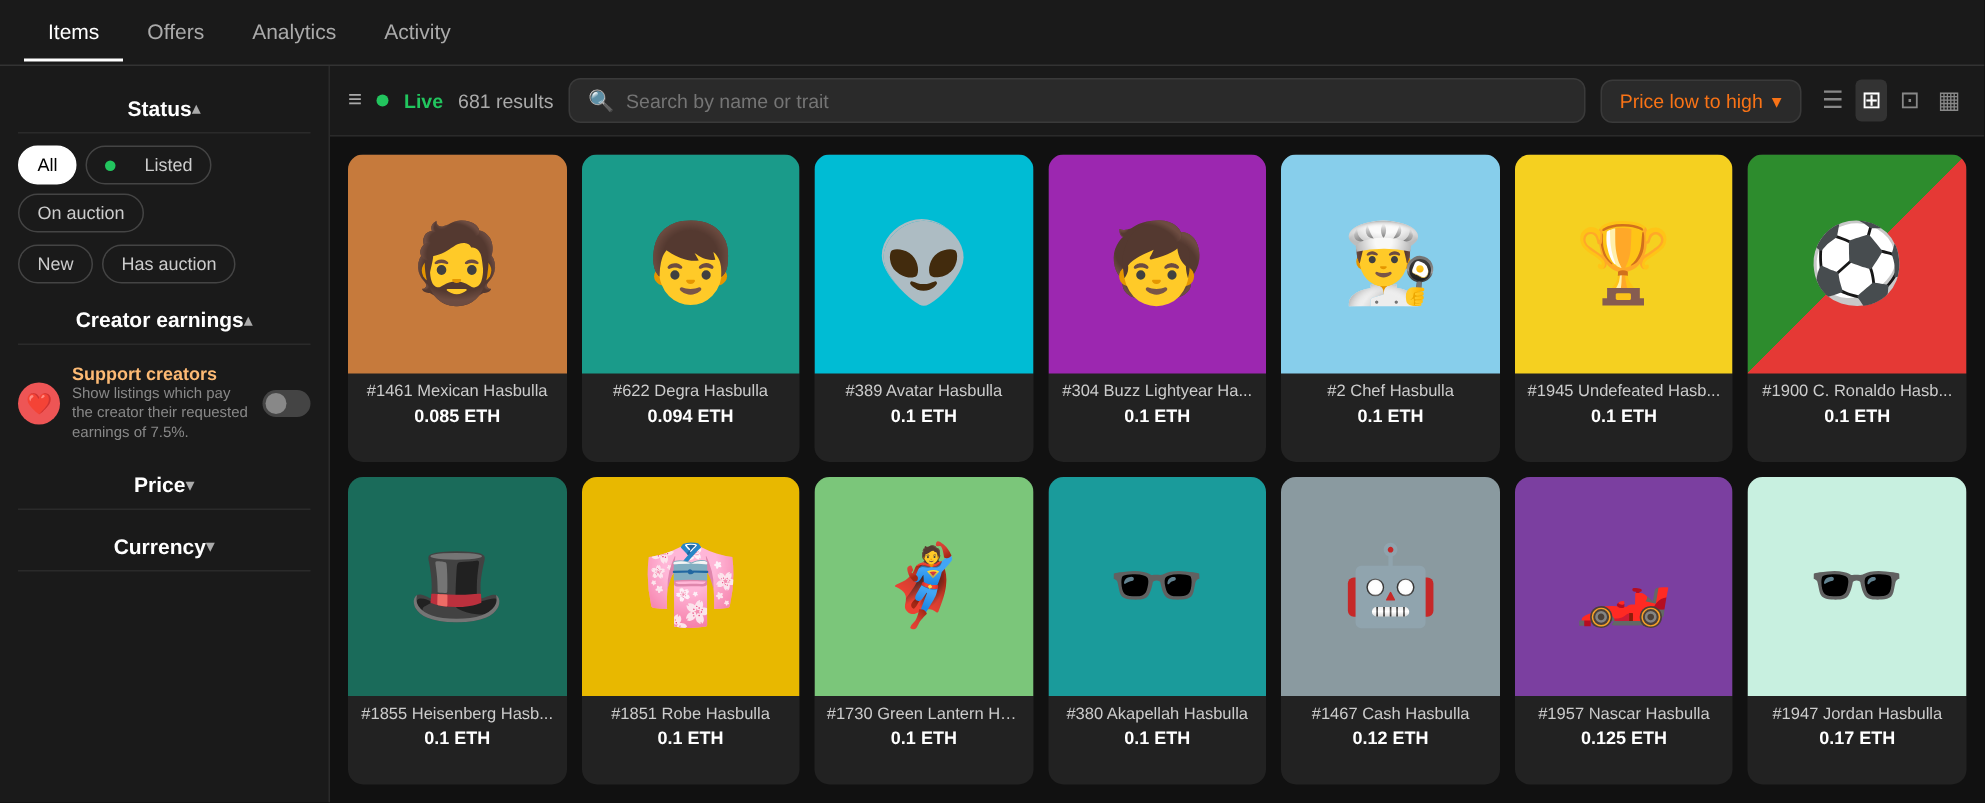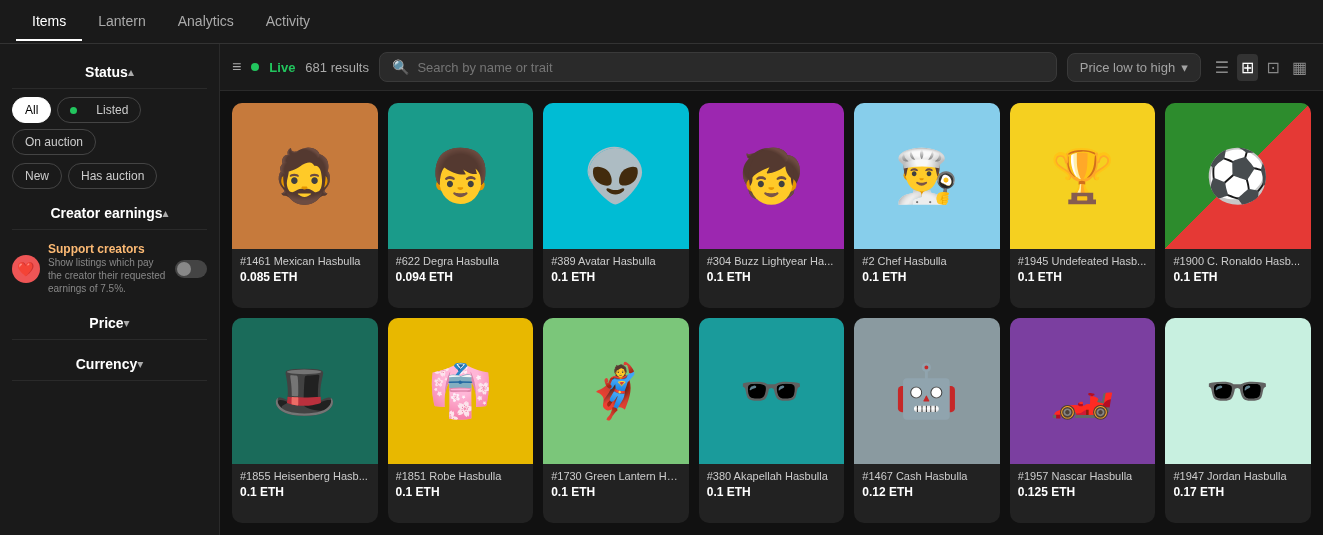--- a/index.html
+++ b/index.html
@@ -93,21 +93,21 @@
     .sort-dropdown {
       display: flex;
       align-items: center;
       gap: 6px;
       background: #2a2a2a;
       border: 1px solid #3a3a3a;
       border-radius: 8px;
       padding: 6px 12px;
       cursor: pointer;
       font-size: 13px;
-      color: #a3a3a3;
+      color: #f97316;
       white-space: nowrap;
     }
     .view-icons {
       display: flex;
       align-items: center;
       gap: 4px;
     }
     .view-icon {
       color: #888;
       font-size: 16px;
@@ -148,20 +148,21 @@
       aspect-ratio: 1;
       display: flex;
       align-items: center;
       justify-content: center;
       font-size: 40px;
       position: relative;
     }
 
     .nft-info {
       padding: 6px 8px 8px;
+      text-align: center;
     }
     .nft-name {
       font-size: 11px;
       color: #ccc;
       margin-bottom: 3px;
       white-space: nowrap;
       overflow: hidden;
       text-overflow: ellipsis;
     }
     .nft-price {
@@ -250,21 +251,21 @@
     .nft-emoji {
       font-size: 52px;
       line-height: 1;
     }
   </style>
 </head>
 <body>
 
 <div class="top-tabs">
   <div class="tab active">Items</div>
-  <div class="tab">Lantern</div>
+  <div class="tab">Offers</div>
   <div class="tab">Analytics</div>
   <div class="tab">Activity</div>
 </div>
 
 <div class="main">
 
   <div class="sidebar">
 
     <div class="sidebar-section">
       <div class="sidebar-section-header">

